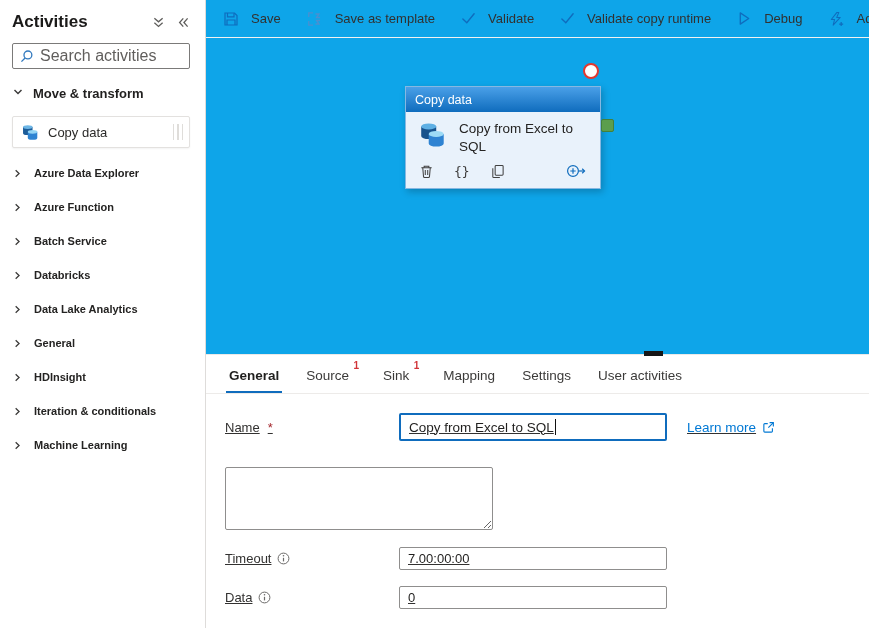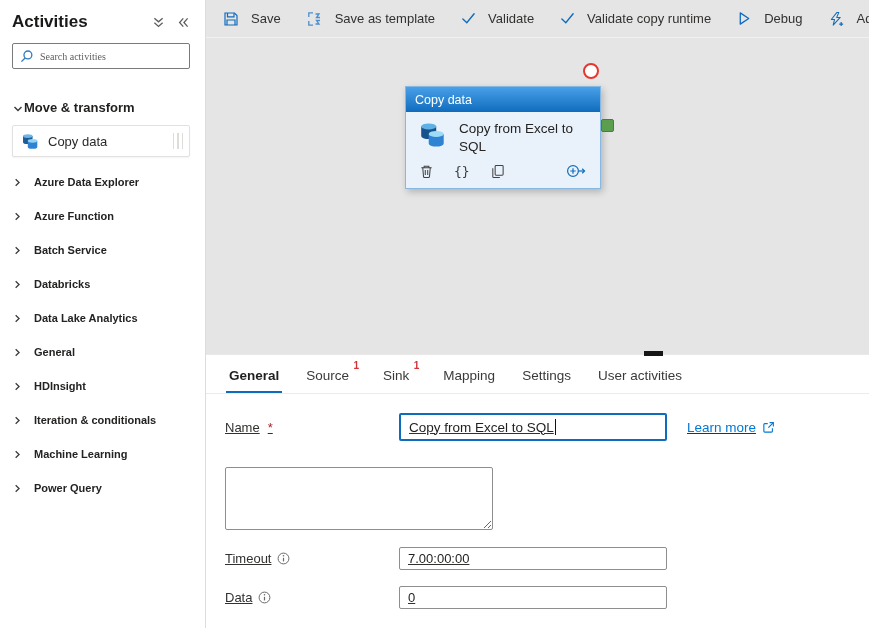--- a/index.html
+++ b/index.html
@@ -1,31 +1,31 @@
 <!DOCTYPE html>
 <html><head>
 <meta charset="utf-8">
 <style>
   * { margin:0; padding:0; box-sizing:border-box; }
   body { background:#fff; }
-  .screen{ position:relative; width:869px; height:628px; background:#e5e5e5; overflow:hidden;
+  .screen{ position:relative; width:869px; height:628px; background:#0ea5e9; overflow:hidden;
            font-family:"Liberation Sans", sans-serif; color:#323130; }
 
   
   .sidebar{ position:absolute; left:0; top:0; width:206px; height:628px;
             border-right:1px solid #dedcda; padding:12px 15px 0 12px; background:#fff; }
   .sb-head{ display:flex; align-items:center; }
   .sb-title{ font-size:17px; font-weight:bold; color:#1b1a19; flex:1; }
   .sb-head .hicon{ margin-left:12px; display:flex; cursor:pointer; }
   .search-box{ margin-top:11px; height:26px; border:1px solid #7b7a79; border-radius:2px;
                display:flex; align-items:center; padding:0 6px; background:#fff; }
-  .search-box input{ border:0; outline:0; flex:1; min-width:0; margin-left:6px; font-size:10px;
-                     color:#201f1e; font-family:Liberation Serif, serif; }
+  .search-box input{ border:0; outline:0; flex:1; min-width:0; margin-left:6px; font-size:16px;
+                     color:#201f1e; font-family:Liberation Sans, sans-serif; }
   .search-box input::placeholder{ color:#605e5c; }
-  .section-row{ display:flex; align-items:flex-end; margin-top:26px; height:20px;
+  .section-row{ display:flex; align-items:flex-start; gap:9px; margin-top:17px; height:20px;
                 font-size:13px; font-weight:bold; color:#201f1e; cursor:pointer; }
   .activity-item{ margin-top:10px; height:32px; border:1px solid #e3e1df; border-radius:2px;
                   display:flex; align-items:center; padding:0 6px 0 8px; background:#fff;
                   box-shadow:0 1px 2px rgba(0,0,0,.05); cursor:grab; }
   .activity-item .ai-label{ font-size:13px; color:#2b2a29; margin-left:8px; }
   .grip{ margin-left:auto; display:flex; gap:3px; }
   .grip i{ width:1.5px; height:16px; background:#dfddda; display:block; }
   .categories{ margin-top:8px; }
   .category{ display:flex; align-items:center; gap:11px; height:34px; font-size:11px;
              font-weight:bold; color:#242322; cursor:pointer; }
@@ -192,26 +192,20 @@
             <polyline points="4,2.5 7.7,6 4,9.5"></polyline>
           </svg>
         <span>Iteration &amp; conditionals</span>
       </div>
       <div class="category">
         <svg width="11" height="11" viewBox="0 0 12 12" fill="none" stroke="#3b3a39" stroke-width="1.4">
             <polyline points="4,2.5 7.7,6 4,9.5"></polyline>
           </svg>
         <span>Machine Learning</span>
       </div>
-      <div class="category">
-        <svg width="11" height="11" viewBox="0 0 12 12" fill="none" stroke="#3b3a39" stroke-width="1.4">
-            <polyline points="4,2.5 7.7,6 4,9.5"></polyline>
-          </svg>
-        <span>Power Query</span>
-      </div>
     </div>
   </aside>
 
   <div class="main">
 
     <div class="toolbar">
       <div class="tb-item">
         <svg width="16" height="16" viewBox="0 0 16 16" fill="none" stroke="#0f6cbd" stroke-width="1.2">
           <path d="M2,2 H11.5 L14,4.5 V14 H2 Z"></path>
             <path d="M4.5,2 V5.8 H11 V2.2"></path>

